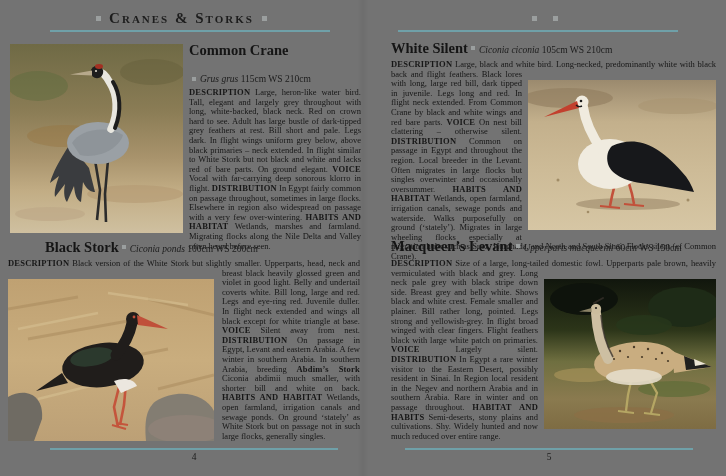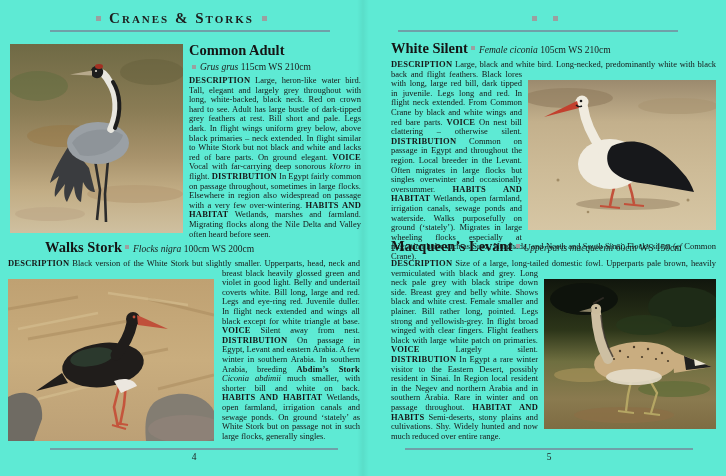--- a/index.html
+++ b/index.html
@@ -1,34 +1,34 @@
 <!DOCTYPE html>
 <html><head>
 <meta charset="utf-8">
 <style>
   html,body{margin:0;padding:0;background:#ffffff;}
-  .book{position:relative;width:726px;height:476px;background:#5eead4;overflow:hidden;
+  .book{position:relative;width:726px;height:476px;background:#737373;overflow:hidden;
         font-family:"Liberation Serif","DejaVu Serif",serif;color:#1c1c1c;}
   .gutter{position:absolute;left:357px;top:0;width:12px;height:100%;
           background:linear-gradient(90deg,rgba(0,0,0,0) 0%,rgba(0,0,0,0.05) 50%,rgba(0,0,0,0) 100%);}
   .pg-header{position:absolute;top:10px;width:363px;text-align:center;
              font-variant:small-caps;font-size:15px;letter-spacing:2px;color:#1d1d1d;font-weight:600;}
   .pg-header-left{left:0;}
   .pg-header-right{left:363px;}
   .sq{display:inline-block;width:5px;height:5px;background:#9b9f9f;vertical-align:middle;margin:0 8px 3px 8px;}
   .sq.small{width:4px;height:4px;margin:0 4px 2px 3px;}
   .rule{position:absolute;height:1.5px;background:#6fa0a8;}
   .sp-head{white-space:nowrap;line-height:16px;}
   .sp-name{font-weight:bold;font-size:14.5px;color:#151515;}
   .sci{font-size:9.5px;color:#1c1c1c;}
   .sci i{font-style:italic;}
   .subnote{font-size:9.5px;line-height:12px;color:#1c1c1c;}
   .bodytext{font-size:8.5px;line-height:9.6px;text-align:justify;color:#171717;}
   .bodytext .r-b{font-weight:bold;letter-spacing:.2px;}
-  .bodytext .r-i{font-style:italic;}
+  .bodytext .r-i{}
   .abs{position:absolute;}
   .photo{overflow:hidden;}
   .photo svg{display:block;}
   .push-l{float:left;width:0;}
   .push-r{float:right;width:0;}
   .ph-l{float:left;clear:left;margin:1px 8px 2px 0;}
   .ph-r{float:right;clear:right;margin:1px 0 3px 6px;}
   .footer-num{position:absolute;text-align:center;font-size:9.5px;color:#1c1c1c;}
 </style>
 </head>
@@ -67,31 +67,31 @@
       <path d="M105 84 C112 67 110 49 103 38" stroke="#1d1d1d" stroke-width="4" fill="none" stroke-linecap="round"></path>
       <circle cx="87" cy="28" r="6.2" fill="#1d1d1d"></circle>
       <ellipse cx="89" cy="22.5" rx="4" ry="2.4" fill="#a33022"></ellipse>
       <path d="M82 26.5 L60 30.5 L82 31.5 Z" fill="#b7a98c"></path>
       <circle cx="86" cy="27" r="1.1" fill="#d8d3c6"></circle>
     </svg>
   </div>
 
   <div class="abs" style="left:189px;top:42px;width:172px;">
     <div class="sp-head">
-      <span class="sp-name">Common Adult</span>
-    </div>
-    <div class="sci" style="margin-top:4px;">
+      <span class="sp-name">Common Crane</span>
+    </div>
+    <div class="sci" style="margin-top:16px;">
       <span class="sq small"></span><i>Grus grus</i> <span>115cm WS 210cm</span>
     </div>
     <div class="bodytext" style="margin-top:4px;"><span class="r-b">DESCRIPTION</span><span class="r-p"> Large, heron-like water bird. Tall, elegant and largely grey throughout with long, white-backed, black neck. Red on crown hard to see. Adult has large bustle of dark-tipped grey feathers at rest. Bill short and pale. Legs dark. In flight wings uniform grey below, above black primaries – neck extended. In flight similar to White Stork but not black and white and lacks red of bare parts. On ground elegant. </span><span class="r-b">VOICE</span><span class="r-p"> Vocal with far-carrying deep sonorous </span><span class="r-i">klorro</span><span class="r-p"> in flight. </span><span class="r-b">DISTRIBUTION</span><span class="r-p"> In Egypt fairly common on passage throughout, sometimes in large flocks. Elsewhere in region also widespread on passage with a very few over-wintering. </span><span class="r-b">HABITS AND HABITAT</span><span class="r-p"> Wetlands, marshes and farmland. Migrating flocks along the Nile Delta and Valley often heard before seen.</span></div>
   </div>
 
   <div class="abs" style="left:8px;top:239px;width:352px;">
     <div class="sp-head" style="padding-left:37px;">
-      <span class="sp-name">Walks Stork</span><span class="sq small"></span><span class="sci"><i>Flocks nigra</i> <span>100cm WS 200cm</span></span>
+      <span class="sp-name">Black Stork</span><span class="sq small"></span><span class="sci"><i>Ciconia ponds</i> <span>100cm WS 200cm</span></span>
     </div>
     <div class="bodytext" style="margin-top:2px;">
       <span class="push-l" style="height:19px;"></span>
       <span class="ph-l photo" style="width:206px;height:162px;display:block;">
         <svg width="206" height="162" viewBox="0 0 206 162">
           <defs>
             <linearGradient id="bsbg" x1="0" y1="0" x2="0" y2="1">
               <stop offset="0" stop-color="#bfa172"></stop>
                 <stop offset="0.5" stop-color="#c9ad7e"></stop>
               <stop offset="1" stop-color="#bca076"></stop>
@@ -122,21 +122,21 @@
   <div class="rule" style="left:50px;top:448px;width:288px;"></div>
   <div class="footer-num" style="left:50px;top:452px;width:288px;">4</div>
 
   <div class="pg-header pg-header-right">
     <span class="sq"></span><span class="sq"></span>
   </div>
   <div class="rule" style="left:398px;top:30px;width:280px;"></div>
 
   <div class="abs" style="left:391px;top:40px;width:325px;">
     <div class="sp-head">
-      <span class="sp-name">White Silent</span><span class="sq small"></span><span class="sci"><i>Female ciconia</i> <span>105cm WS 210cm</span></span>
+      <span class="sp-name">White Silent</span><span class="sq small"></span><span class="sci"><i>Ciconia ciconia</i> <span>105cm WS 210cm</span></span>
     </div>
     <div class="bodytext" style="margin-top:2px;">
       <span class="push-r" style="height:19px;"></span>
       <span class="ph-r photo" style="width:188px;height:150px;display:block;">
         <svg width="188" height="150" viewBox="0 0 188 150">
           <defs>
             <linearGradient id="wsbg" x1="0" y1="0" x2="0" y2="1">
               <stop offset="0" stop-color="#9b8a6e"></stop>
                 <stop offset="0.28" stop-color="#c3b08c"></stop>
               <stop offset="0.6" stop-color="#cdbb97"></stop>

